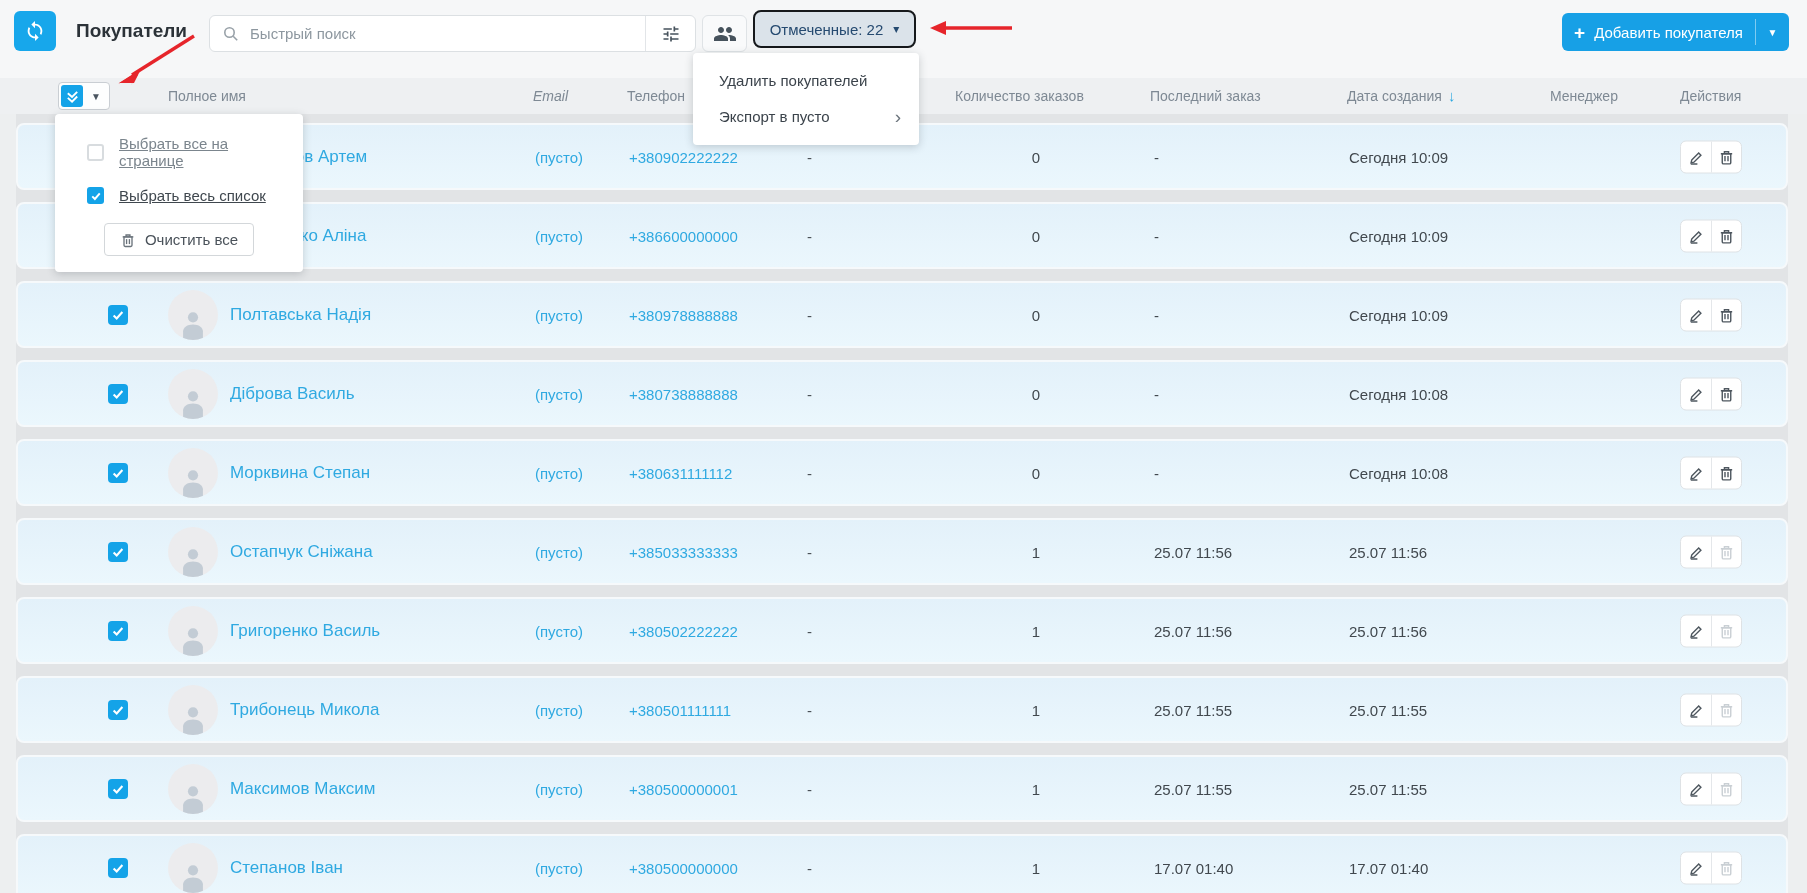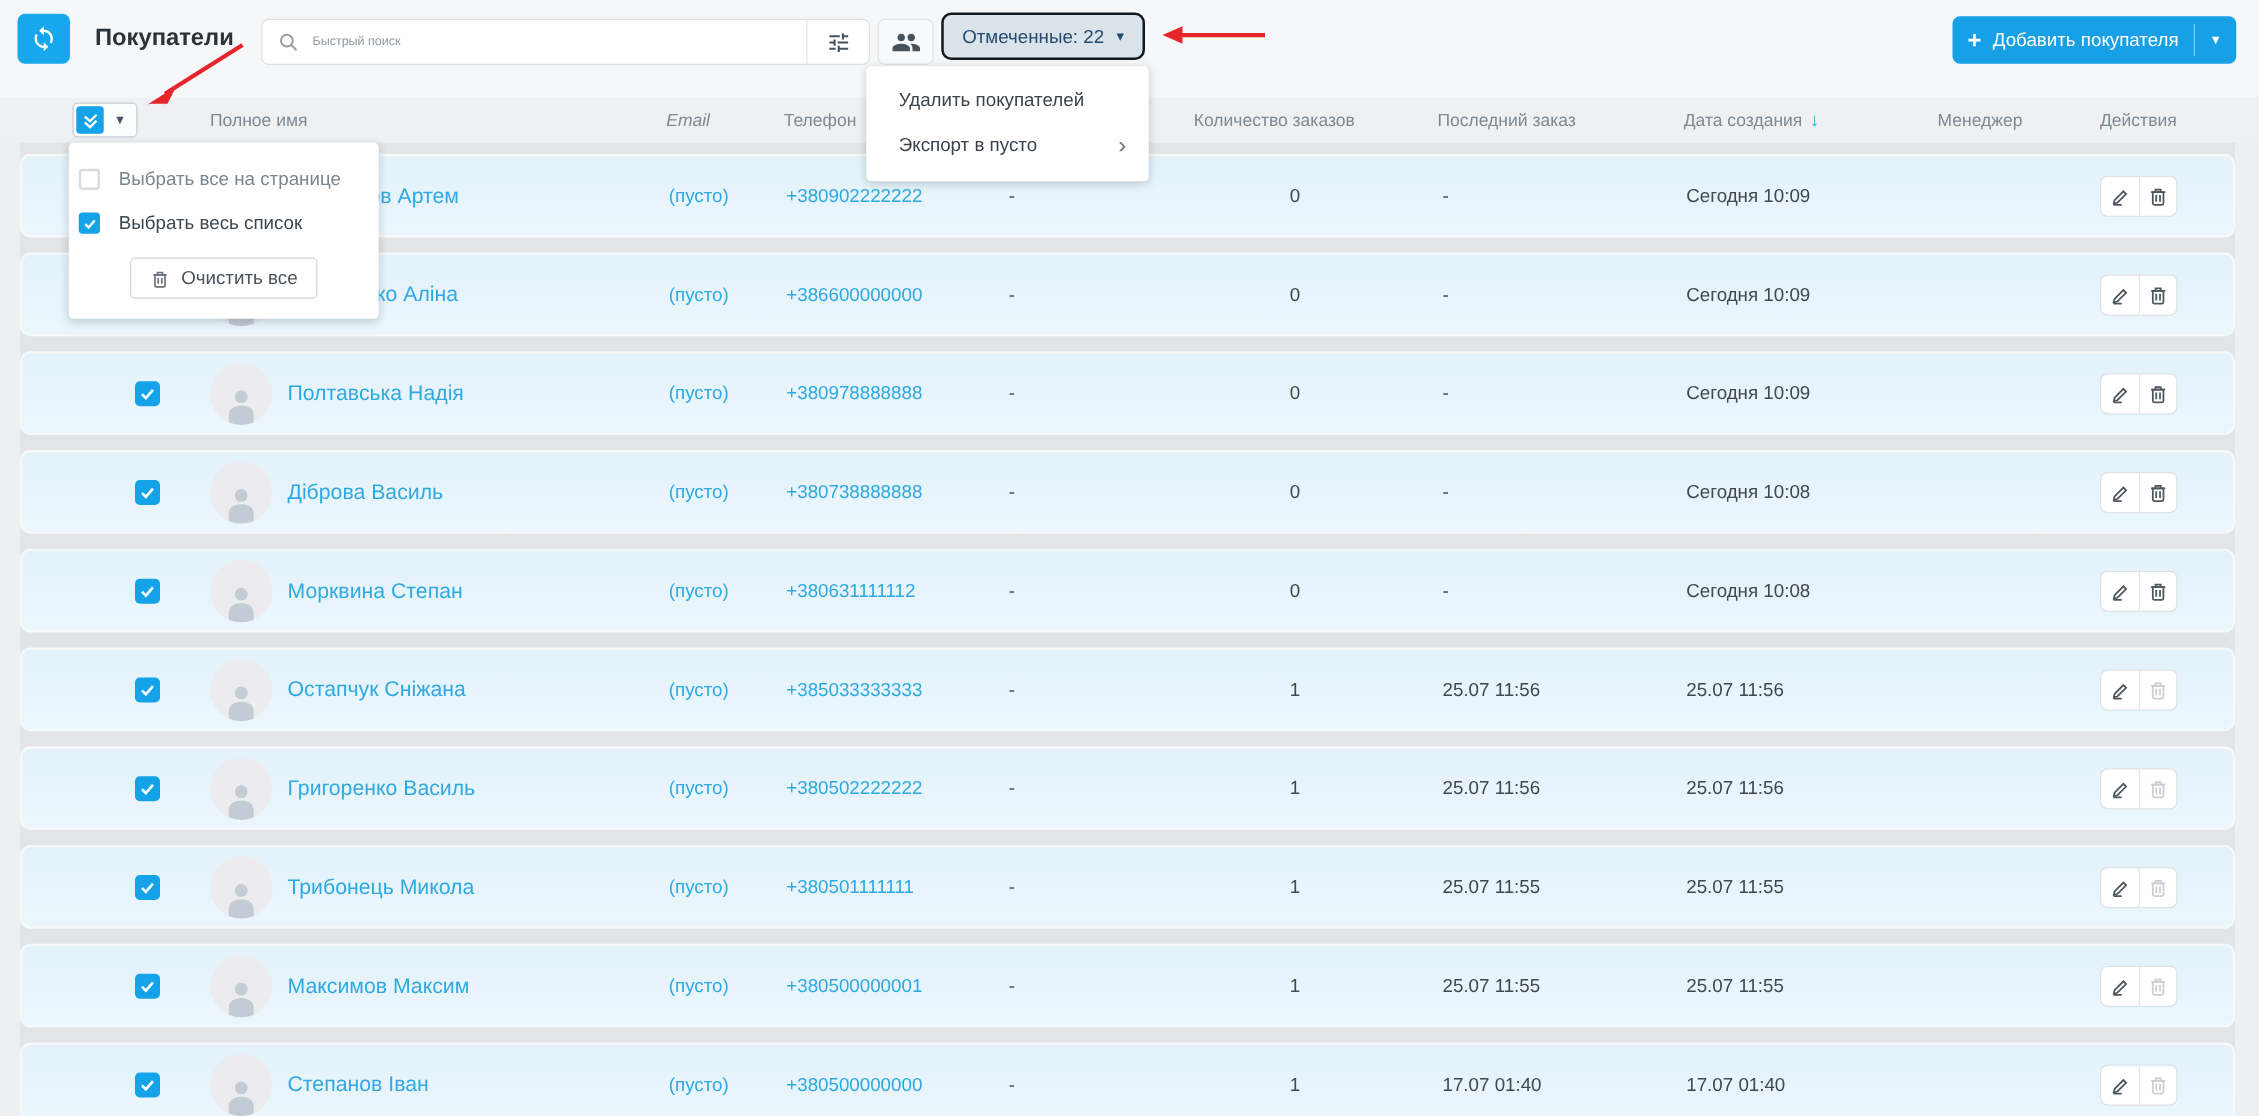--- a/index.html
+++ b/index.html
@@ -7,21 +7,21 @@
   #app{position:relative;width:1807px;height:893px;background:#f6f7f8;overflow:hidden;}
 
   
   .toolbar{position:absolute;left:0;top:0;width:100%;height:78px;background:#f6f7f8;z-index:4;}
   .refresh-btn{position:absolute;left:14px;top:11px;width:42px;height:40px;background:#17a7eb;border:none;
     border-radius:6px;display:flex;align-items:center;justify-content:center;cursor:pointer;}
   .page-title{position:absolute;left:76px;top:20px;font-size:19px;font-weight:bold;color:#2b3238;}
   .search-box{position:absolute;left:209px;top:15px;width:487px;height:37px;background:#fff;
     border:1px solid #dce0e3;border-radius:6px;display:flex;align-items:center;}
   .search-box .mag{margin:0 9px 0 13px;display:flex;}
-  .search-box input{flex:1;border:none;outline:none;font-size:10px;color:#3c444b;background:transparent;}
+  .search-box input{flex:1;border:none;outline:none;font-size:15px;color:#3c444b;background:transparent;}
   .search-box input::placeholder{color:#8d979f;}
   .search-filter-seg{width:50px;align-self:stretch;border-left:1px solid #e2e5e8;display:flex;align-items:center;justify-content:center;cursor:pointer;}
   .people-btn{position:absolute;left:702px;top:15px;width:45px;height:37px;background:#f9fafb;border:1px solid #dfe3e6;
     border-radius:6px;display:flex;align-items:center;justify-content:center;cursor:pointer;}
   .marked-btn{position:absolute;left:753px;top:10px;width:163px;height:38px;background:#dbe3ea;border:2px solid #16191c;
     border-radius:8px;color:#254a70;font-size:15px;display:flex;align-items:center;justify-content:center;gap:10px;cursor:pointer;}
   .marked-btn .caret{font-size:12px;line-height:1;}
   .add-btn{position:absolute;left:1562px;top:13px;width:227px;height:38px;background:#17a0e6;border:none;border-radius:6px;
     color:#fff;font-size:15px;display:flex;align-items:center;cursor:pointer;padding:0;}
   .add-btn .main{flex:1;display:flex;align-items:center;justify-content:center;gap:9px;}
@@ -55,21 +55,21 @@
   .created{left:1331px;font-size:15px;color:#41484e;}
   .actions{left:1662px;width:62px;height:33px;background:#fff;border:1px solid #dee2e5;border-radius:6px;display:flex;}
   .act{flex:1;border:none;background:transparent;display:flex;align-items:center;justify-content:center;cursor:pointer;padding:0;}
   .act.edit{border-right:1px solid #e4e7ea;}
   .act svg{stroke:#4e575f;}
   .act.del.disabled svg{stroke:#c9cfd4;cursor:default;}
 
   
   .select-menu{position:absolute;left:55px;top:114px;width:248px;background:#fff;border-radius:4px;
     box-shadow:0 2px 8px rgba(40,50,60,.22);padding:12px 0 16px;z-index:30;}
-  .sm-item{display:flex;align-items:center;gap:15px;padding:9px 8px;font-size:15px;cursor:pointer;}
+  .sm-item{display:flex;align-items:center;gap:15px;padding:9px 32px;font-size:15px;cursor:pointer;text-decoration:underline;}
   .sm-item .ubox{width:17px;height:17px;border:2px solid #d8dcdf;border-radius:3px;background:#fff;flex:none;}
   .sm-item .cbox{width:17px;height:17px;background:#14a3e8;border-radius:3px;display:flex;align-items:center;justify-content:center;flex:none;}
   .sm-item.muted{color:#7b858d;}
   .sm-item.normal{color:#3f474e;}
   .clear-btn{display:flex;align-items:center;gap:9px;margin:10px auto 0;border:1px solid #d3d7da;border-radius:4px;
     background:#fff;padding:7px 15px;font-size:15px;color:#4a525a;cursor:pointer;}
   .actions-menu{position:absolute;left:693px;top:53px;width:226px;background:#fff;border-radius:4px;
     box-shadow:0 2px 8px rgba(40,50,60,.22);padding:10px 0;z-index:30;}
   .am-item{display:flex;align-items:center;justify-content:space-between;padding:9px 26px;font-size:15px;color:#3b434b;cursor:pointer;}
   .am-item .chev{color:#6b747c;font-size:19px;line-height:1;margin-right:-8px;}

